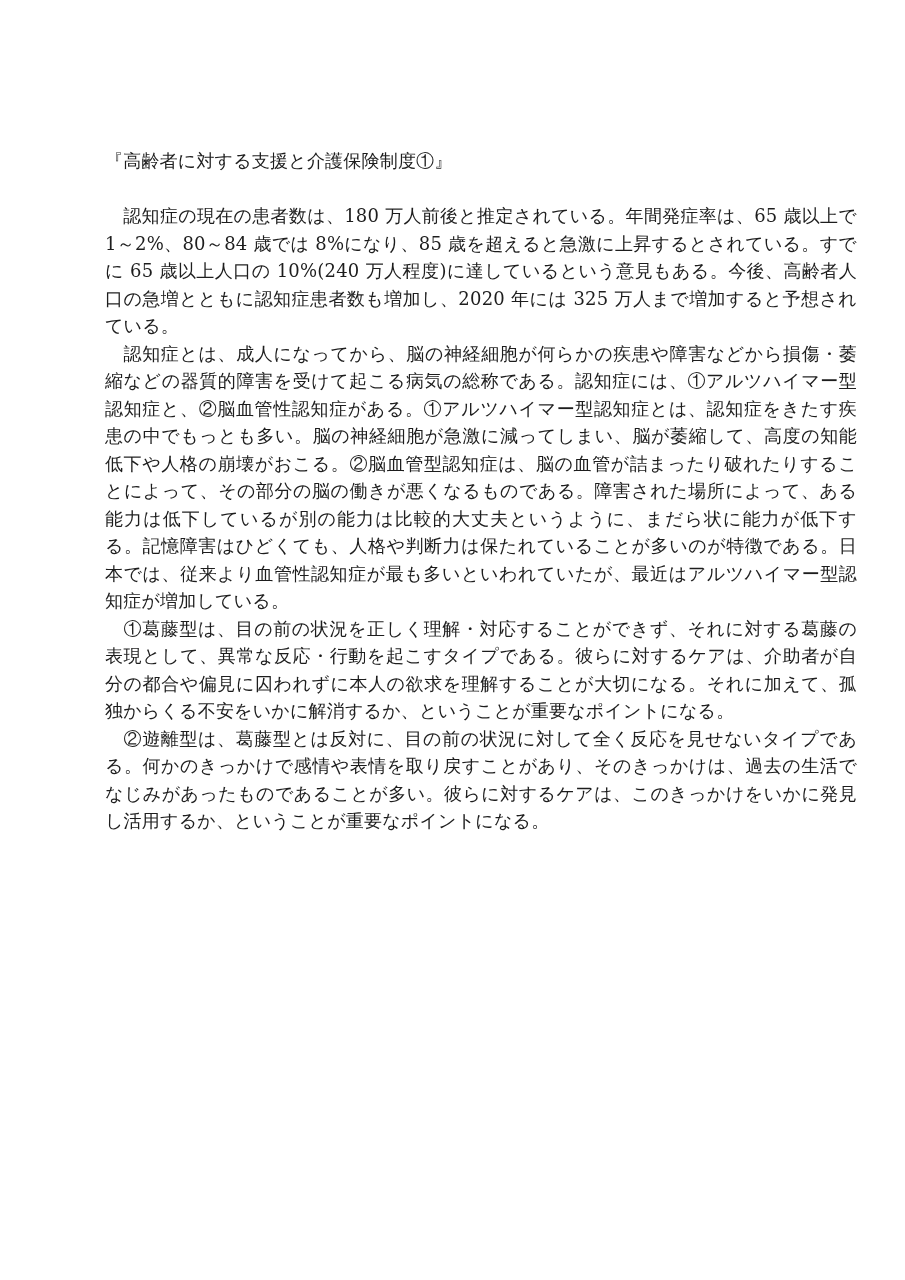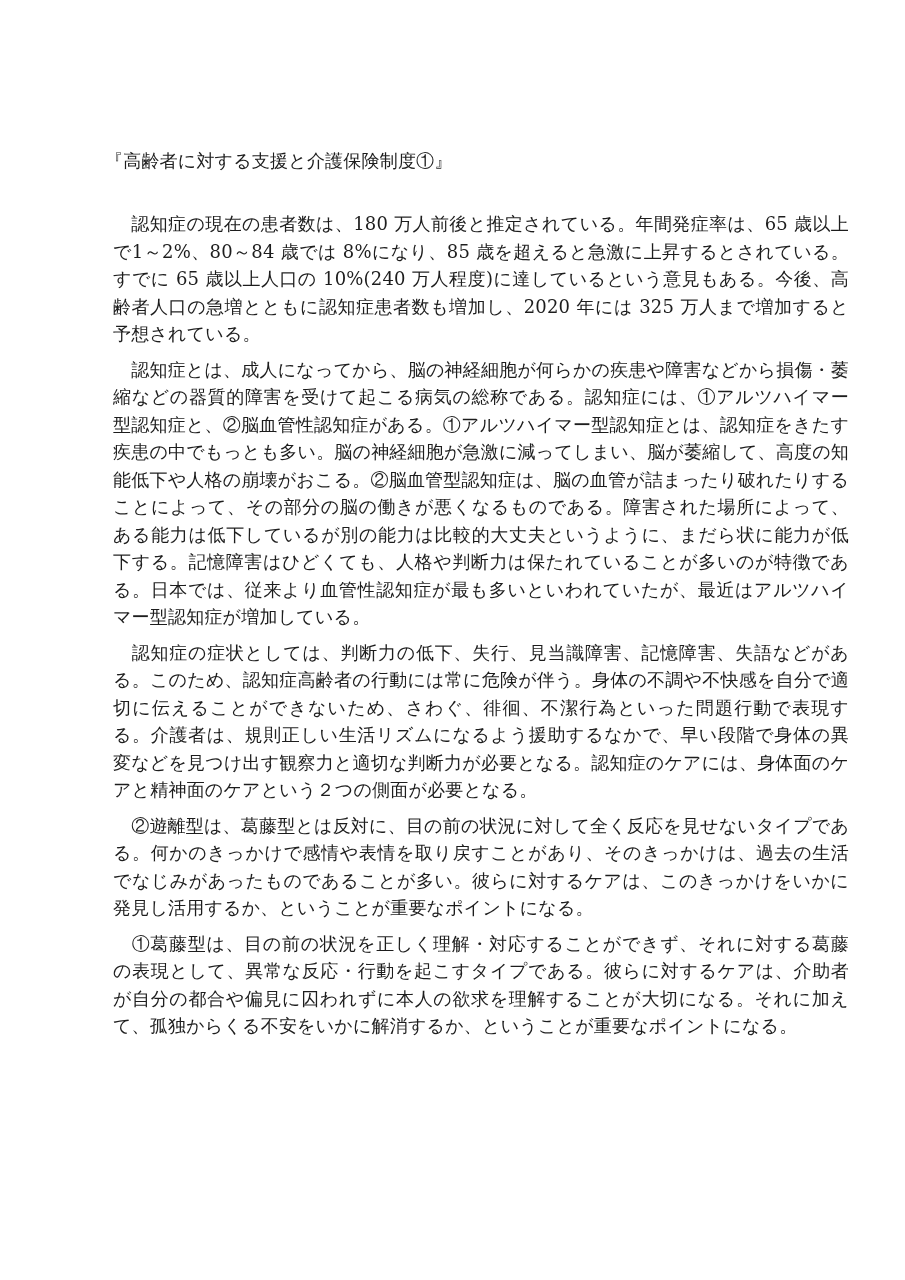--- a/index.html
+++ b/index.html
@@ -24,21 +24,21 @@
     letter-spacing: 0.2px;
   }
   .title-line {
     text-align: left;
     white-space: nowrap;
   }
   .blank-line {
     height: 27.5px;
   }
   .para {
-    margin: 8px;
+    margin: 0;
     text-align: justify;
     text-justify: inter-ideograph;
     word-break: break-all;
     overflow-wrap: break-word;
   }
 </style>
 </head>
 <body>
 
 <div class="page">
@@ -46,22 +46,21 @@
 
     <div class="title-line">『高齢者に対する支援と介護保険制度①』</div>
 
 
     <div class="blank-line"></div>
 
     <p class="para">　認知症の現在の患者数は、180 万人前後と推定されている。年間発症率は、65 歳以上で1～2%、80～84 歳では 8%になり、85 歳を超えると急激に上昇するとされている。すでに 65 歳以上人口の 10%(240 万人程度)に達しているという意見もある。今後、高齢者人口の急増とともに認知症患者数も増加し、2020 年には 325 万人まで増加すると予想されている。</p>
 
     <p class="para">　認知症とは、成人になってから、脳の神経細胞が何らかの疾患や障害などから損傷・萎縮などの器質的障害を受けて起こる病気の総称である。認知症には、①アルツハイマー型認知症と、②脳血管性認知症がある。①アルツハイマー型認知症とは、認知症をきたす疾患の中でもっとも多い。脳の神経細胞が急激に減ってしまい、脳が萎縮して、高度の知能低下や人格の崩壊がおこる。②脳血管型認知症は、脳の血管が詰まったり破れたりすることによって、その部分の脳の働きが悪くなるものである。障害された場所によって、ある能力は低下しているが別の能力は比較的大丈夫というように、まだら状に能力が低下する。記憶障害はひどくても、人格や判断力は保たれていることが多いのが特徴である。日本では、従来より血管性認知症が最も多いといわれていたが、最近はアルツハイマー型認知症が増加している。</p>
 
-    <p class="para">　認知症の症状としては、判断力の低下、失行、見当識障害、記憶障害、失語などがある。このため、認知症高齢者の行動には常に危険が伴う。身体の不調や不快感を自分で適切に伝えることができないため、さわぐ、徘徊、不潔行為といった問題行動で表現する。介護者は、規則正しい生活リズムになるよう援助するなかで、早い段階で身体の異変などを見つけ出す観察力と適切な判断力が必要となる。認知症のケアには、身体面のケアと精神面のケアという２つの側面が必要となる。</p>
 
 
+    <p class="para">　①葛藤型は、目の前の状況を正しく理解・対応することができず、それに対する葛藤の表現として、異常な反応・行動を起こすタイプである。彼らに対するケアは、介助者が自分の都合や偏見に囚われずに本人の欲求を理解することが大切になる。それに加えて、孤独からくる不安をいかに解消するか、ということが重要なポイントになる。</p>
+
     <p class="para">　②遊離型は、葛藤型とは反対に、目の前の状況に対して全く反応を見せないタイプである。何かのきっかけで感情や表情を取り戻すことがあり、そのきっかけは、過去の生活でなじみがあったものであることが多い。彼らに対するケアは、このきっかけをいかに発見し活用するか、ということが重要なポイントになる。</p>
-
-    <p class="para">　①葛藤型は、目の前の状況を正しく理解・対応することができず、それに対する葛藤の表現として、異常な反応・行動を起こすタイプである。彼らに対するケアは、介助者が自分の都合や偏見に囚われずに本人の欲求を理解することが大切になる。それに加えて、孤独からくる不安をいかに解消するか、ということが重要なポイントになる。</p>
 
 
   </div>
 </div>
 
 </body></html>

